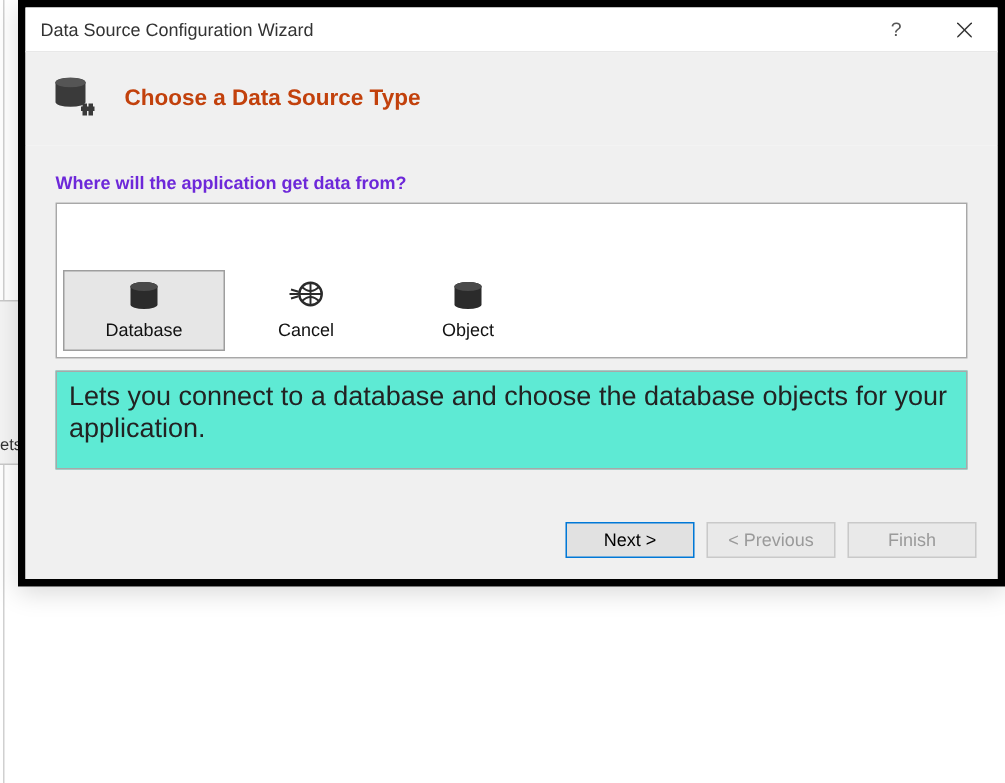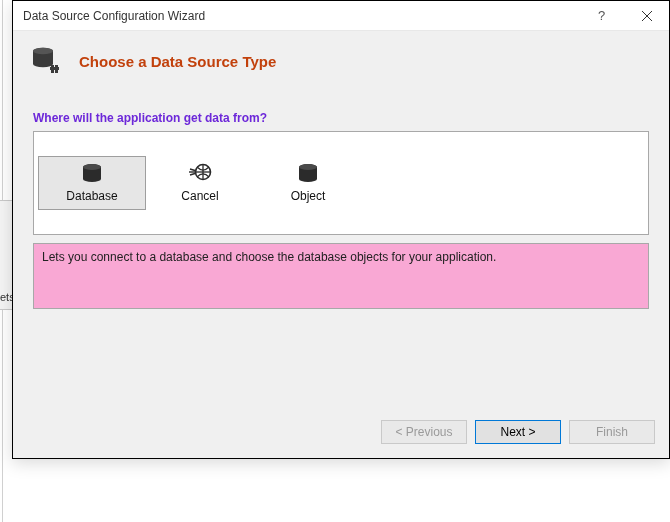--- a/index.html
+++ b/index.html
@@ -25,23 +25,23 @@
     color: #333;
     padding-top: 90px;
   }
   .bg-left-border {
     position: absolute; left: 2px; top: 0; width: 1px; height: 522px;
     background: #d0d0d0;
   }
   .dialog {
     position: absolute;
     left: 12px; top: 0;
-    width: 658px; height: 459px;
-    background: #ffffff;
-    border: 1px solid #000000;
+    width: 658px; height: 391px;
+    background: #ffffff;
+    border: 5px solid #000000;
     box-shadow: 0 4px 16px rgba(0,0,0,0.15);
     display: flex;
     flex-direction: column;
   }
   .titlebar {
     height: 30px;
     background: #ffffff;
     border-bottom: 1px solid #e8e8e8;
     display: flex;
     align-items: center;
@@ -79,23 +79,23 @@
   .prompt {
     font-weight: 600;
     font-size: 12px;
     margin-bottom: 6px;
     color: #6d28d9;
   }
   .options-box {
     border: 1px solid #a8a8a8;
     background: #ffffff;
     height: 104px;
-    padding: 20px 4px;
-    display: flex;
-    align-items: center;
+    padding: 4px 4px;
+    display: flex;
+    align-items: flex-end;
     gap: 0;
   }
   .option {
     width: 108px;
     height: 54px;
     text-align: center;
     padding-top: 6px;
     border: 1px solid transparent;
     cursor: default;
   }
@@ -106,24 +106,24 @@
   .option .opt-icon {
     display: block;
     margin: 0 auto 4px auto;
     width: 24px; height: 22px;
   }
   .option .opt-label { font-size: 12px; color:#111; }
 
   .desc-box {
     margin-top: 8px;
     border: 1px solid #a8a8a8;
-    background: #f9a8d4;
+    background: #5eead4;
     height: 66px;
     padding: 6px 8px;
-    font-size: 12px;
+    font-size: 18px;
     color: #222;
   }
 
   .footer {
     height: 52px;
     background: #f0f0f0;
     display: flex;
     align-items: center;
     justify-content: flex-end;
     padding: 0 14px;
@@ -224,18 +224,18 @@
         </svg>
         <span class="opt-label">Object</span>
       </div>
 
     </div>
 
     <div class="desc-box">Lets you connect to a database and choose the database objects for your application.</div>
   </div>
 
   <div class="footer">
+    <button class="btn primary">Next &gt;</button>
     <button class="btn" disabled="">&lt; Previous</button>
-    <button class="btn primary">Next &gt;</button>
     <button class="btn" disabled="">Finish</button>
   </div>
 
 </div>
 
 </body></html>

